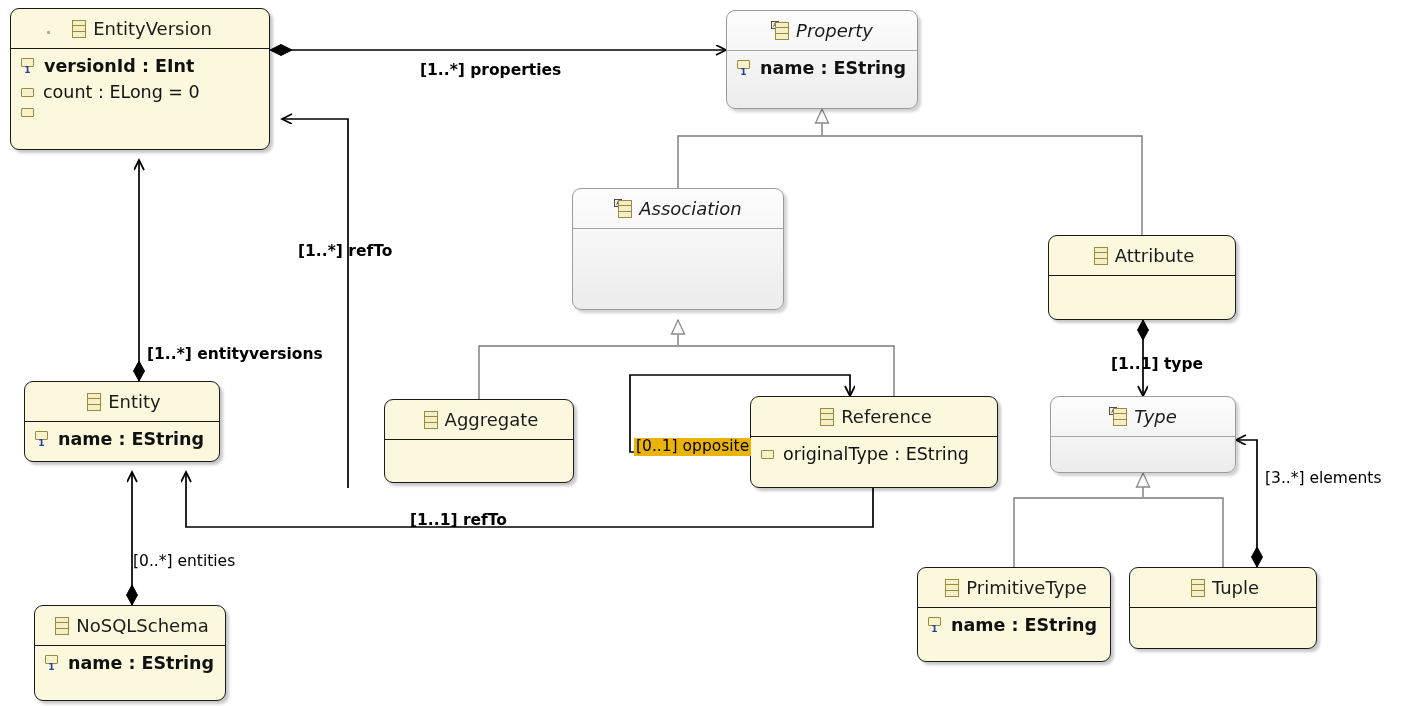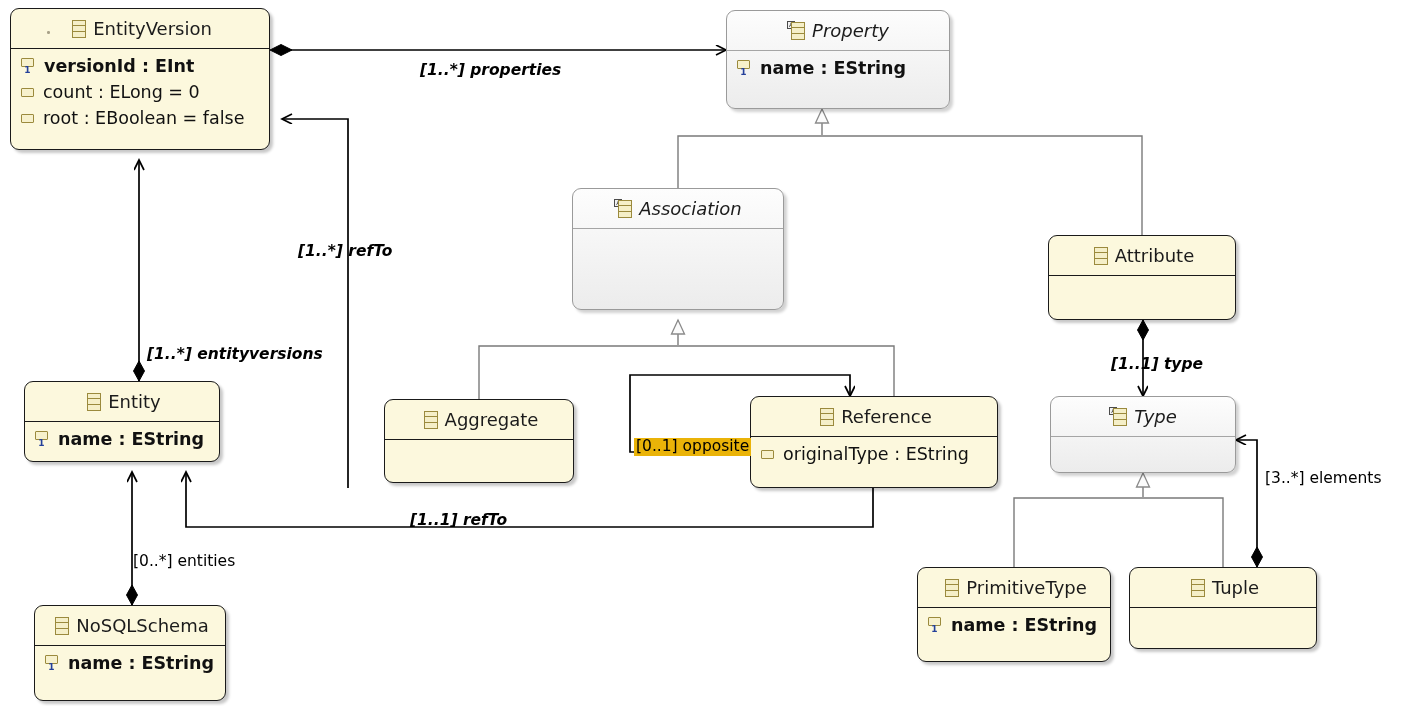--- a/index.html
+++ b/index.html
@@ -157,21 +157,21 @@
   }
 
   
   .edge-label {
     position: absolute;
     font-size: 15.5px;
     color: #000;
     white-space: nowrap;
     line-height: 1;
   }
-  .edge-label.bold { font-weight: bold; font-style: italic; }
+  .edge-label.bold { font-weight: bold; }
   .edge-label.withbg { background: #eab308; padding: 1px 2px; }
 </style>
 </head>
 <body>
 
 <div id="canvas">
 
   <svg class="edges" viewBox="0 0 1404 706" xmlns="http://www.w3.org/2000/svg">
     <defs>
       <marker id="arrowOpen" markerWidth="14" markerHeight="14" refX="11" refY="5" orient="auto" markerUnits="userSpaceOnUse">
@@ -255,25 +255,24 @@
               <span class="one">1</span>
             </span>
             <span>versionId : EInt</span>
           </div>
           <div class="uml-attr">
             <span class="ico-attr"></span>
             <span>count : ELong = 0</span>
           </div>
           <div class="uml-attr">
             <span class="ico-attr"></span>
-            <span>root : EBoolean = false</span>
-          </div>
-        </div>
-      </div>
-      <div class="uml-class abstract" style="left: 726px; top: 10px; width: 224px; height: 99px;">
+          </div>
+        </div>
+      </div>
+      <div class="uml-class abstract" style="left: 726px; top: 10px; width: 192px; height: 99px;">
         <div class="uml-head">
           <span class="ico-wrap">
             <span class="ico-abs-badge">A</span>
             <span class="ico-class"></span>
           </span>
           <span>Property</span>
         </div>
         <div class="uml-body">
           <div class="uml-attr bold">
             <span class="ico-attr-id">

